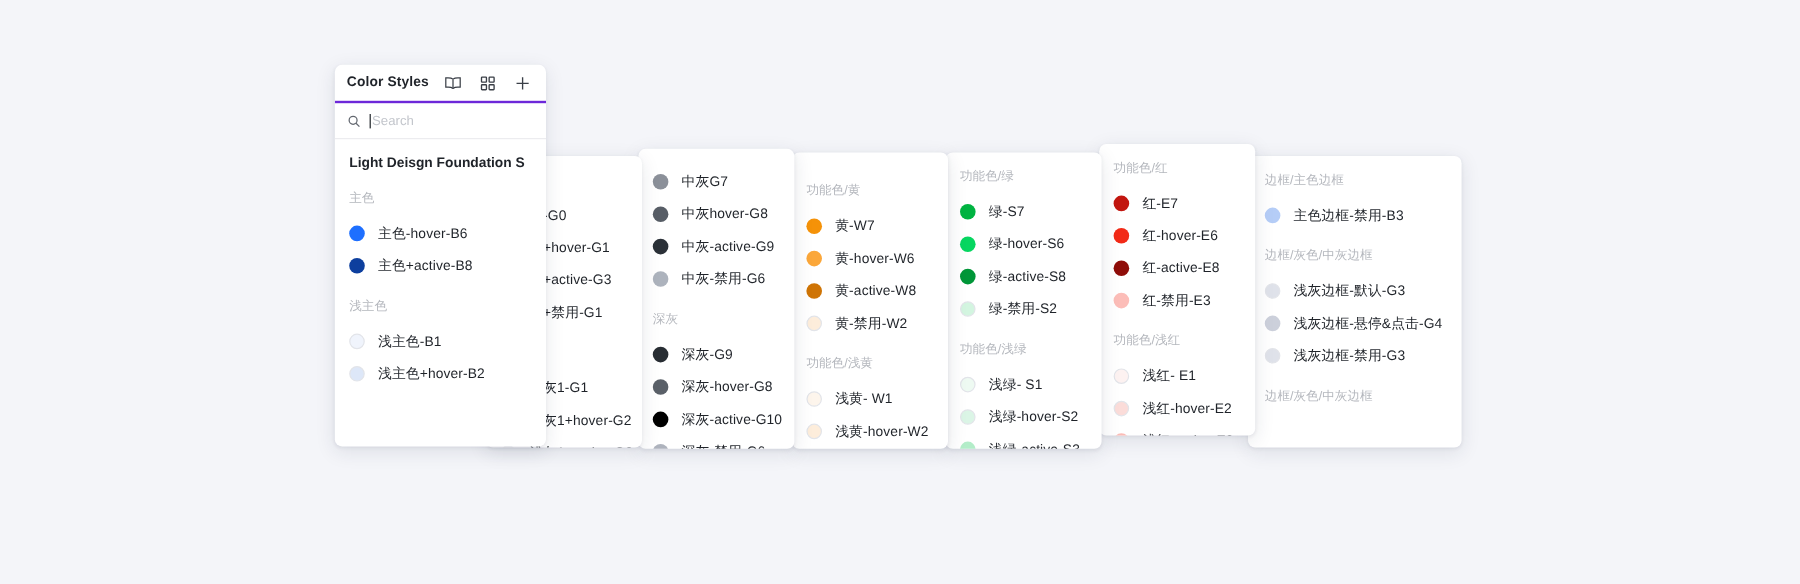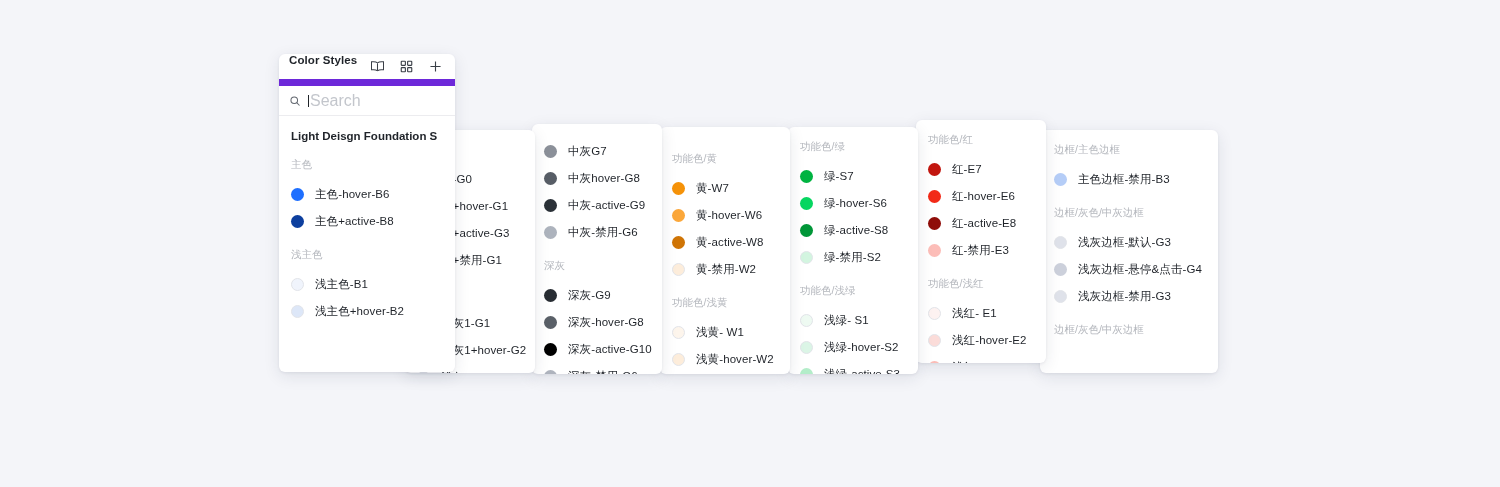--- a/index.html
+++ b/index.html
@@ -17,23 +17,23 @@
     left: 279px; top: 54px;
     width: 176px; height: 318px;
     background: #ffffff;
     border-radius: 6px;
     box-shadow: 0 4px 16px rgba(32,40,70,.10), 0 1px 3px rgba(32,40,70,.07);
     overflow: hidden;
     z-index: 10;
   }
   .panel-header {
     height: 32px;
-    display: flex; 
+    display: flex; align-items: center;
     padding: 0 12px 0 10px;
-    border-bottom: 7px solid #6d28d9;
+    border-bottom: 2px solid #6d28d9;
   }
   .panel-title {
     font-size: 11.5px; font-weight: bold; color: #1f2329;
     letter-spacing: .1px; flex: 1;
   }
   .hdr-icons { display: flex; align-items: center; gap: 14px; }
   .hdr-icon { width: 15px; height: 15px; color: #3a3f47; display: block; cursor: pointer; }
   .hdr-icon svg { display: block; width: 100%; height: 100%; }
 
   .search-row {
@@ -44,21 +44,21 @@
     gap: 7px;
   }
   .search-icon { width: 12px; height: 12px; color: #62676f; flex: none; }
   .search-icon svg { display: block; width: 100%; height: 100%; }
   .search-wrap { position: relative; display: flex; align-items: center; flex: 1; }
   .caret {
     width: 1px; height: 12px; background: #1f2329; flex: none; margin-right: 1px;
   }
   .search-input {
     border: none; outline: none; background: transparent;
-    font-family: inherit; font-size: 16px; color: #1f2329;
+    font-family: inherit; font-size: 11px; color: #1f2329;
     width: 100%; padding: 0;
   }
   .search-input::placeholder { color: #c3c6cc; }
 
   .panel-body { padding: 14px 12px 0 12px; }
   .panel-body .group-heading {
     font-size: 11.5px; font-weight: bold; color: #1f2329; margin-bottom: 16px;
     white-space: nowrap; overflow: hidden;
   }
 

